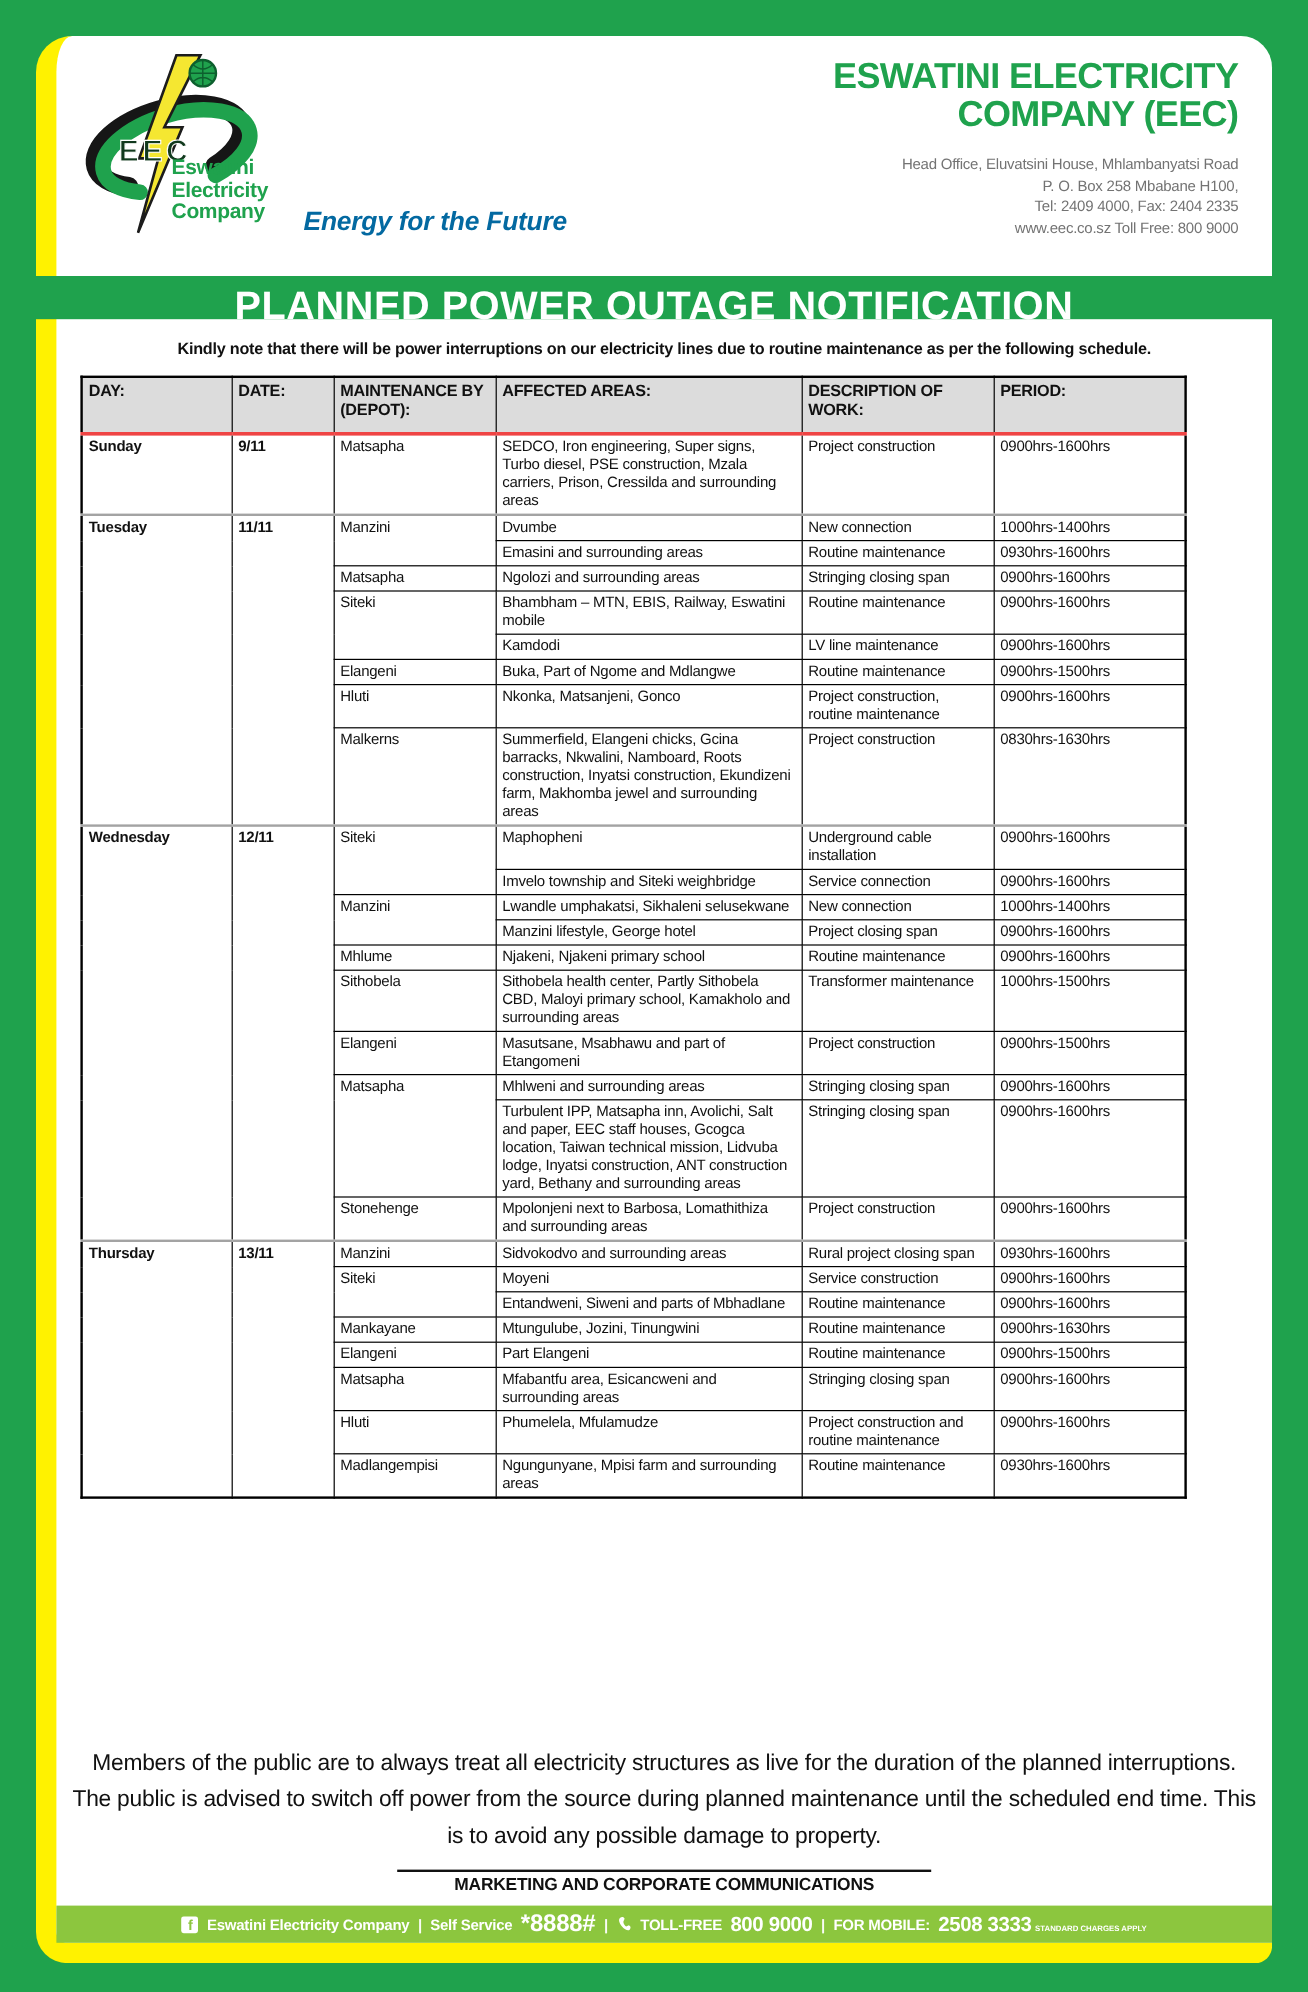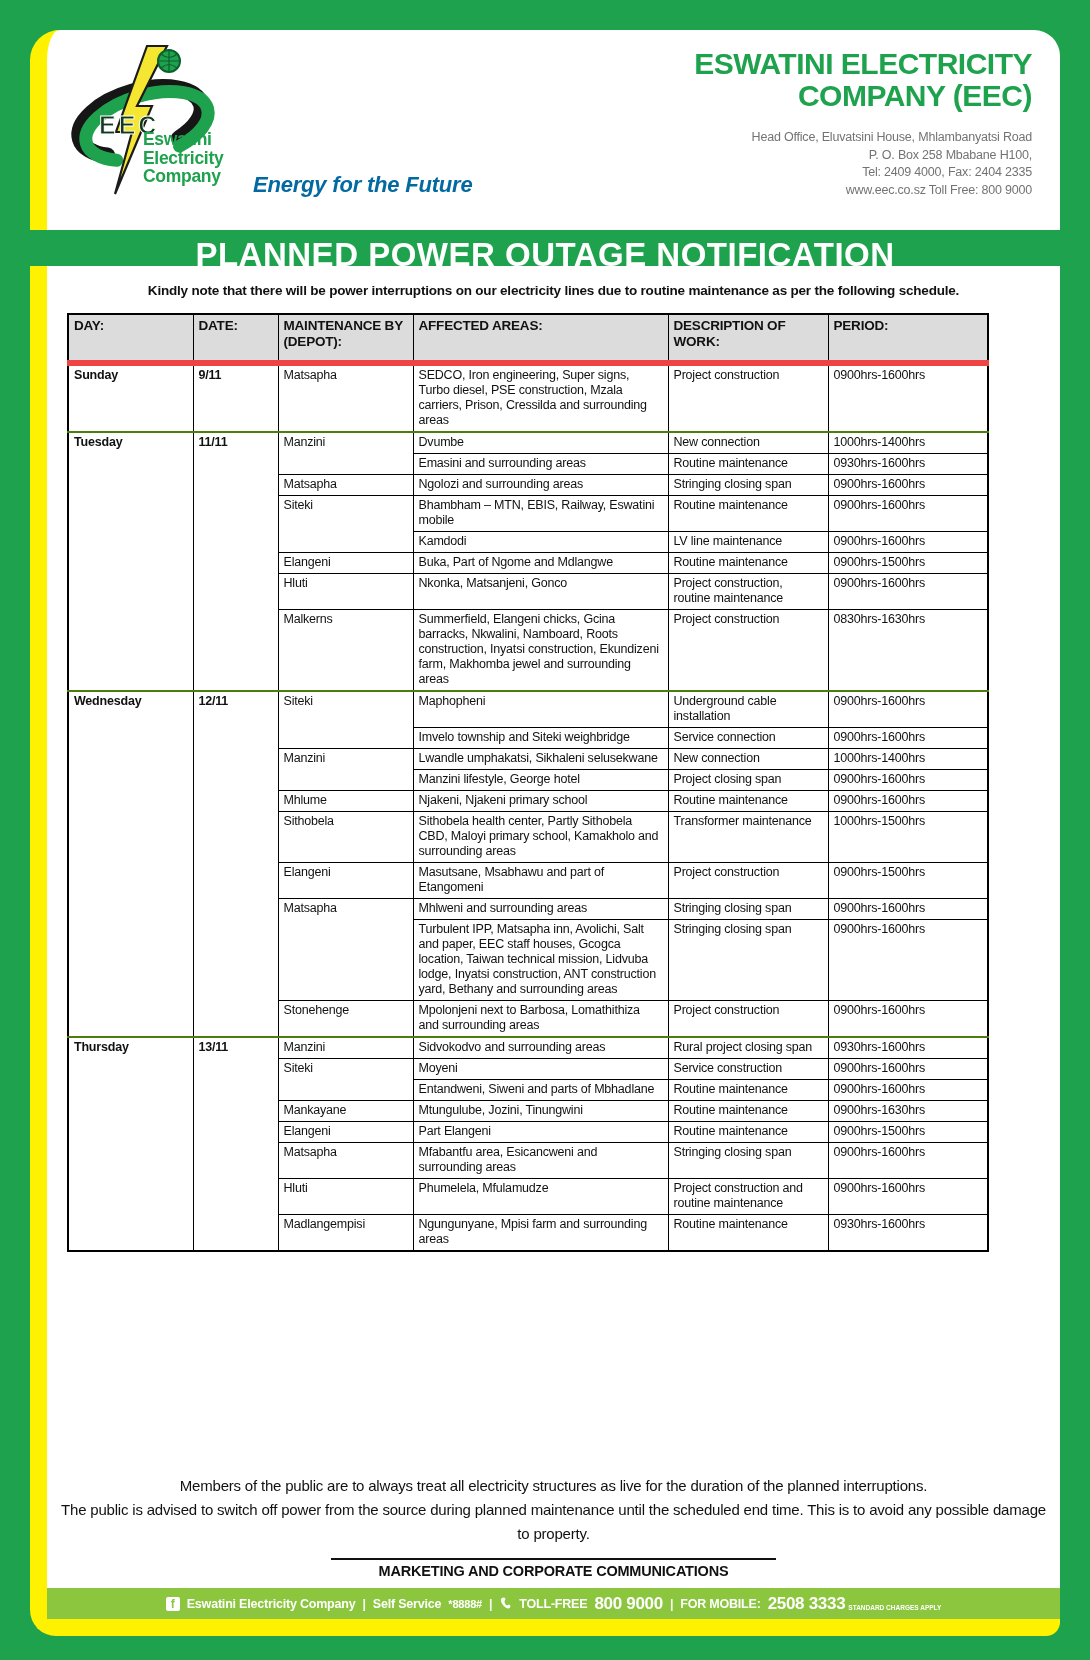--- a/index.html
+++ b/index.html
@@ -31,34 +31,34 @@
   
   .banner{flex:0 0 auto;margin-left:-17px;height:36px;background:var(--green);color:#fff;
     font-weight:800;font-size:33px;letter-spacing:0.5px;text-align:center;line-height:50px;}
   
   .intro{flex:0 0 auto;text-align:center;font-weight:bold;font-size:13.5px;margin:17px 12px 15px 12px;letter-spacing:-0.2px;}
   
   .table-wrap{flex:0 0 auto;margin-left:20px;}
   table{border-collapse:collapse;width:920px;font-size:12.5px;line-height:1.2;letter-spacing:-0.2px;table-layout:fixed;}
   th,td{border:1px solid #000;vertical-align:top;padding:2px 5px 3px 5px;text-align:left;word-wrap:break-word;}
   table{border:2px solid #000;}
-  thead th{background:var(--header-gray);font-weight:bold;font-size:13.5px;border-bottom:6px solid #ef4444;padding:3px 5px 10px 5px;}
-  tr.group-start td{border-top:2px solid #4d7c0f;}
+  thead th{background:var(--header-gray);font-weight:bold;font-size:13.5px;border-bottom:3px solid #ef4444;padding:3px 5px 10px 5px;}
+  tr.group-start td{border-top:2px solid #a3a3a3;}
   td.day-cell,td.date-cell{font-weight:bold;}
   .push{flex:1 1 auto;}
   
-  .notes{flex:0 0 auto;text-align:center;font-size:15px;line-height:1.6;letter-spacing:-0.2px;padding:0 8px;}
+  .notes{flex:0 0 auto;text-align:center;font-size:19px;line-height:1.6;letter-spacing:-0.2px;padding:0 8px;}
   .dept-line{flex:0 0 auto;width:445px;border-top:2px solid #111;margin:12px auto 3px auto;}
   .dept{flex:0 0 auto;text-align:center;font-weight:bold;font-size:14.5px;letter-spacing:-0.2px;margin-bottom:40px;}
   .contact-bar{position:absolute;left:0;right:0;bottom:0;height:31px;background:var(--lime);
     display:flex;align-items:center;justify-content:center;gap:7px;color:#fff;font-weight:bold;font-size:12.5px;letter-spacing:-0.2px;}
   .fb-icon{display:inline-block;width:14px;height:14px;background:#fff;color:var(--lime);border-radius:2px;
     font-size:12px;line-height:14px;text-align:center;font-weight:bold;}
   .big-num{font-size:17px;letter-spacing:-0.3px;}
-  .code{font-size:11px;}
+  .code{font-size:20px;}
   .sep{opacity:0.95;}
   .fine-print{font-size:6.5px;align-self:flex-end;margin:0 0 8px -4px;letter-spacing:0;}
   .phone-icon{display:inline-block;width:13px;height:13px;}
 </style>
 </head>
 <body>
 
 <div class="page">
   <div class="sheet">
 

